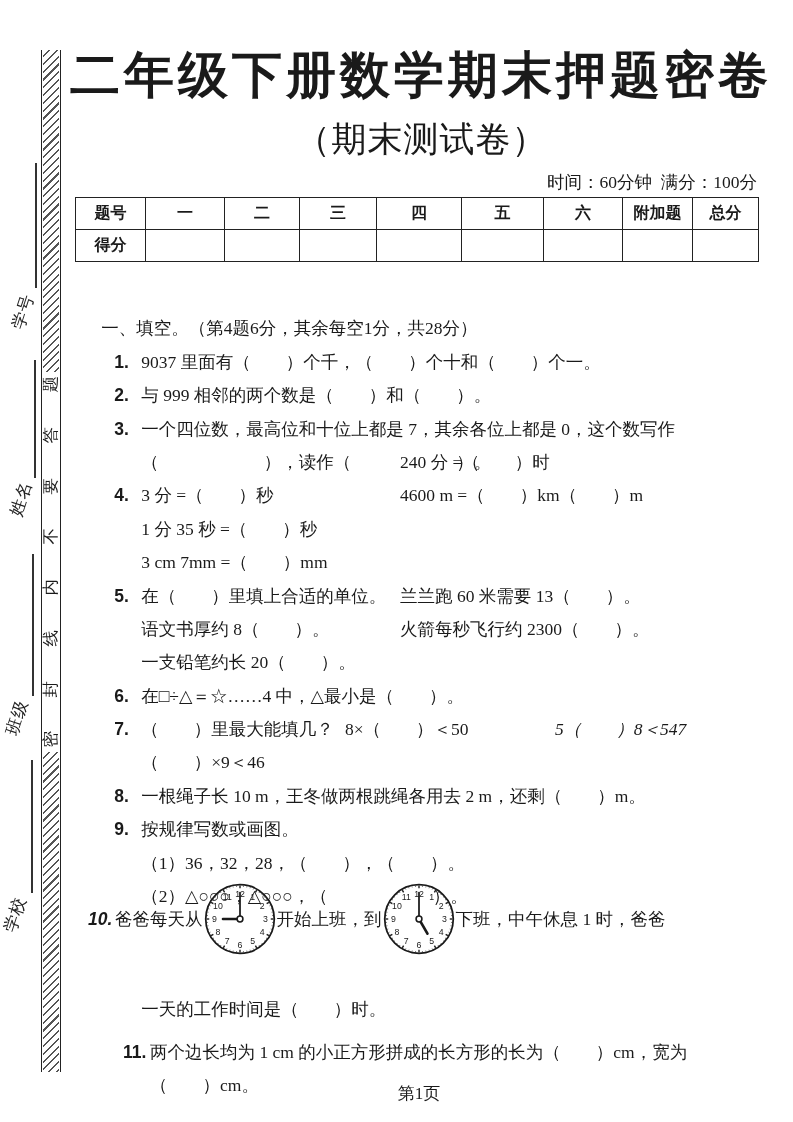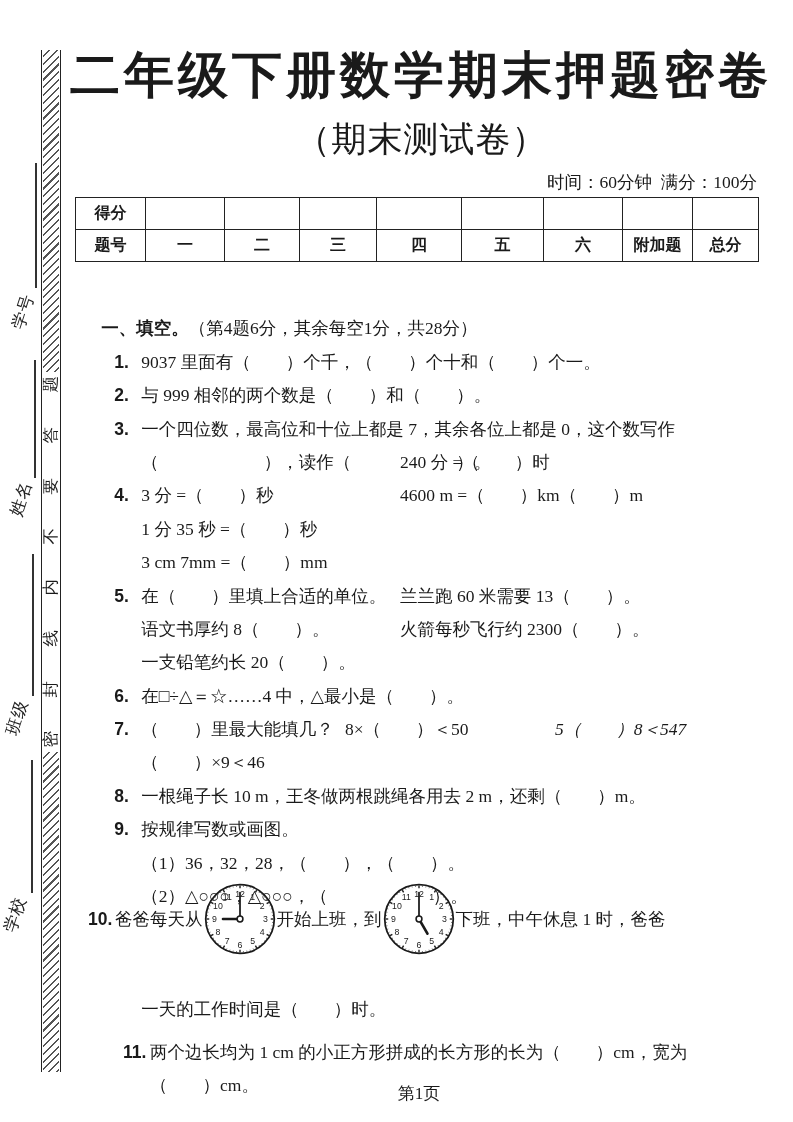--- a/index.html
+++ b/index.html
@@ -52,27 +52,27 @@
     border:1.4px solid #222;height:31px;text-align:center;vertical-align:middle;padding:0;
   }
   
   .content{position:absolute;left:75px;top:279px;width:695px;font-size:17.5px;}
   .qline{position:relative;height:33.4px;line-height:33.4px;white-space:pre;}
   .qline.indent{padding-left:40px;}
   .qnum{
     display:inline-block;width:27px;margin-left:13px;
     font-family:"Liberation Sans","DejaVu Sans",sans-serif;font-weight:bold;
   }
-  .sec-bold{font-weight:bold;font-family:"Liberation Sans","DejaVu Sans",sans-serif;}
+  .sec-bold{font-weight:normal;font-family:"Liberation Sans","DejaVu Sans",sans-serif;}
   .c2{position:absolute;left:325px;top:0;}
   .cb{position:absolute;left:270px;top:0;}
   .cc{position:absolute;left:480px;top:0;font-style:italic;}
   
   .q10row{display:flex;align-items:center;height:78px;white-space:pre;}
-  .q10row .qnum{align-self:center;}
+  .q10row .qnum{align-self:center;font-style:italic;}
   .clock{width:74px;height:74px;flex:0 0 auto;}
   .q10line2{margin-top:2px;}
   .q11block{margin-top:9px;}
   
   .footer{position:absolute;left:75px;right:30px;top:1082px;text-align:center;font-size:17px;}
 </style>
 </head>
 <body>
 
 <div class="page">
@@ -112,40 +112,40 @@
         <col style="width:75px">
       <col style="width:77px">
         <col style="width:85px">
         <col style="width:82px">
       <col style="width:79px">
         <col style="width:70px">
         <col style="width:66px">
     </colgroup>
     <tbody>
         <tr>
-      <td>得分</td>
-      <td></td>
-      <td></td>
-      <td></td>
-      <td></td>
-      <td></td>
-      <td></td>
-      <td></td>
-      <td></td>
-    </tr>
-    <tr>
       <td>题号</td>
       <td>一</td>
       <td>二</td>
       <td>三</td>
       <td>四</td>
       <td>五</td>
       <td>六</td>
       <td>附加题</td>
       <td>总分</td>
+    </tr>
+    <tr>
+      <td>得分</td>
+      <td></td>
+      <td></td>
+      <td></td>
+      <td></td>
+      <td></td>
+      <td></td>
+      <td></td>
+      <td></td>
     </tr>
   </tbody>
     </table>
 
   <div class="content">
 
     <div class="qline">
       <span class="sec-bold">一、填空。</span><span>（第4题6分，其余每空1分，共28分）</span>
     </div>
 

